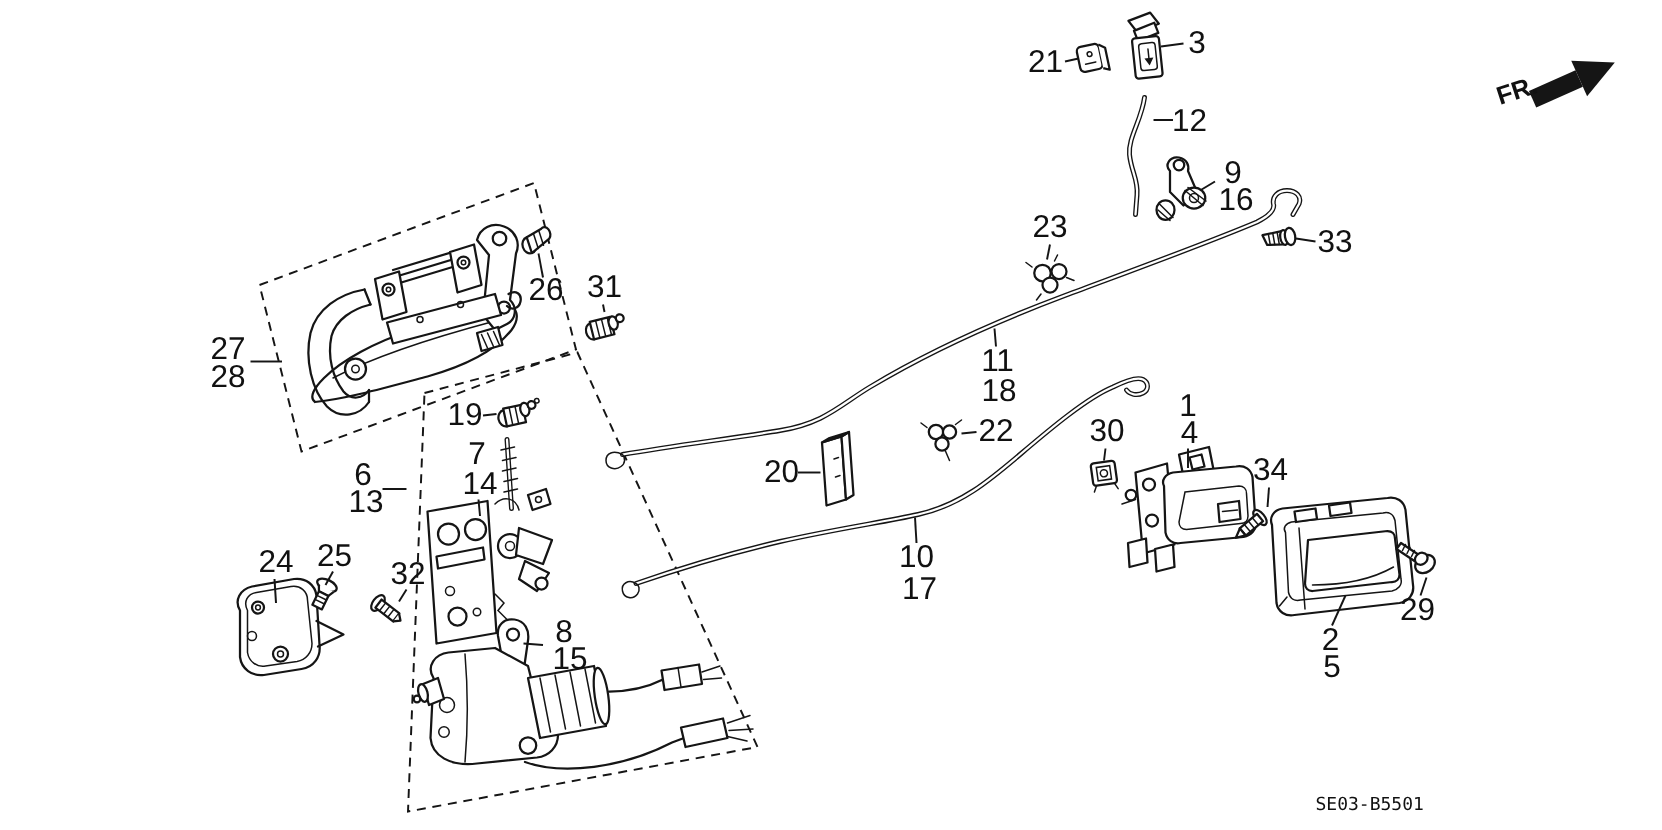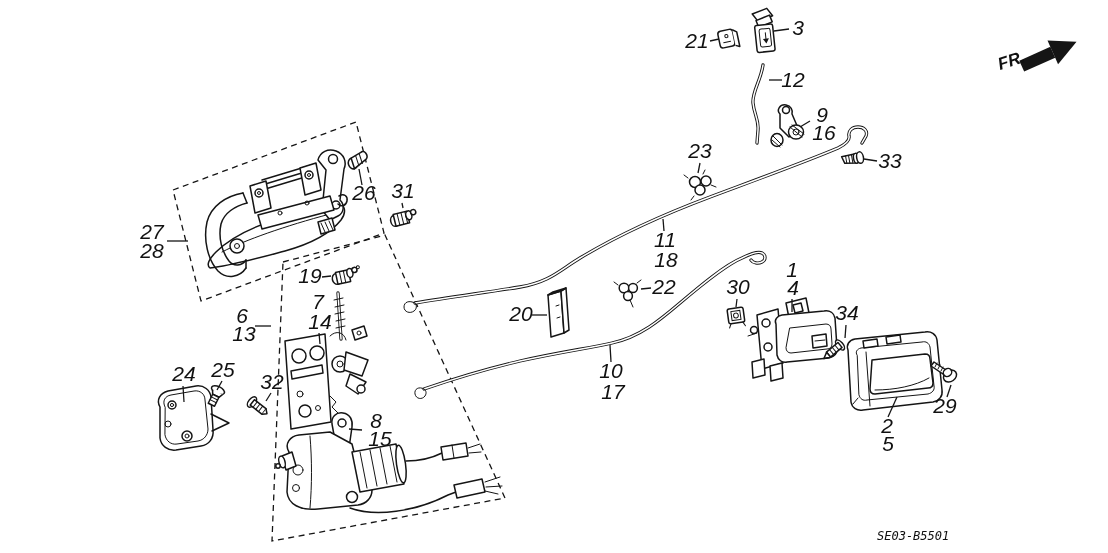--- a/index.html
+++ b/index.html
@@ -1,17 +1,17 @@
 <!DOCTYPE html>
 <html><head>
 <meta charset="utf-8">
 <style>
   html,body{margin:0;padding:0;background:#ffffff;}
   .stage{position:relative;width:1108px;height:553px;background:#fff;overflow:hidden;
-         font-family:"Liberation Sans",sans-serif;font-style:italic;}
+         font-family:"Liberation Sans",sans-serif;}
   svg{position:absolute;left:0;top:0;}
   .ln{fill:none;stroke:#151515;stroke-width:1.5;stroke-linecap:round;stroke-linejoin:round;}
   .lnf{fill:#ffffff;stroke:#151515;stroke-width:1.5;stroke-linejoin:round;}
   .thin{fill:none;stroke:#151515;stroke-width:1;stroke-linecap:round;}
   .dash{fill:none;stroke:#151515;stroke-width:1.3;stroke-dasharray:6 4.5;}
   .lead{fill:none;stroke:#151515;stroke-width:1.3;}
   .rod-out{fill:none;stroke:#151515;stroke-width:3.3;stroke-linecap:round;}
   .rod-in{fill:none;stroke:#ffffff;stroke-width:1.5;stroke-linecap:round;}
   .callout{font-family:"Liberation Sans",sans-serif;font-size:21px;fill:#111;text-anchor:middle;}
   .code{font-family:"DejaVu Sans Mono",monospace;font-size:12px;fill:#111;}

